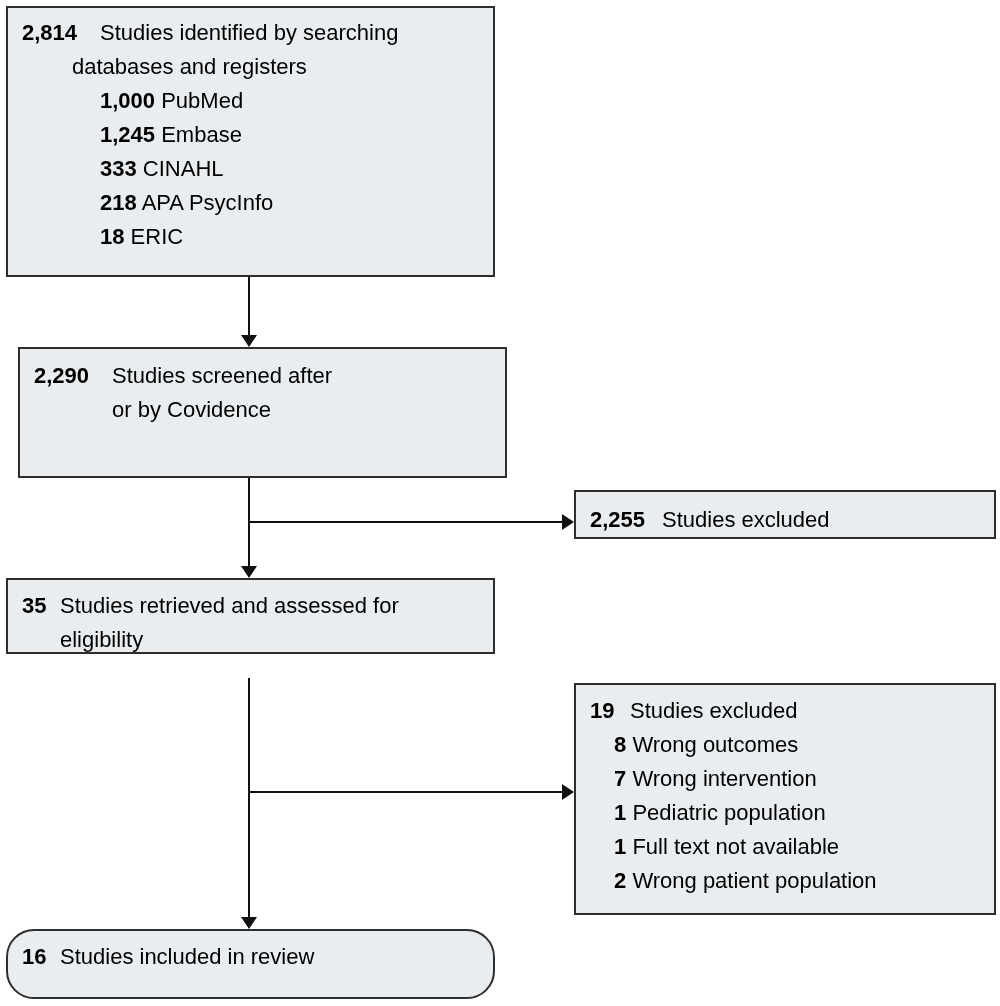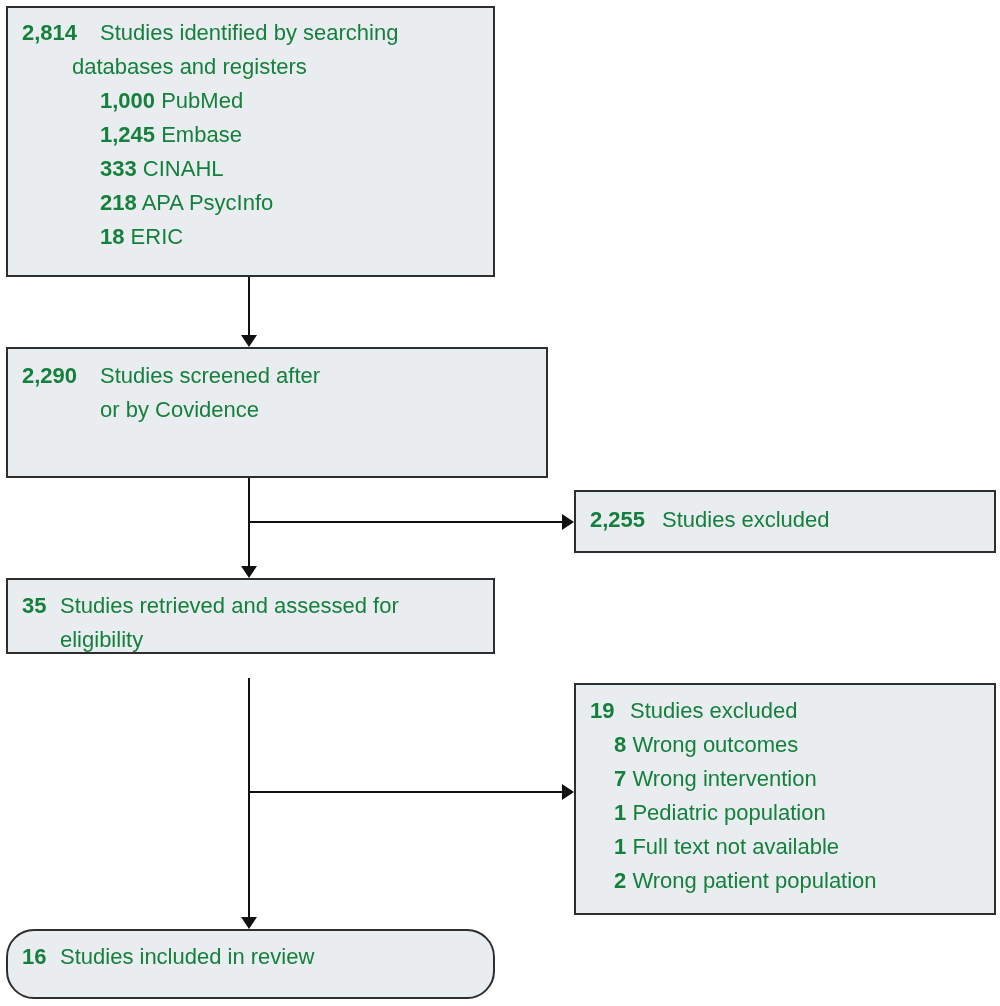--- a/index.html
+++ b/index.html
@@ -6,21 +6,21 @@
     margin: 0;
     padding: 0;
     background: #ffffff;
   }
   #canvas {
     position: relative;
     width: 1000px;
     height: 1006px;
     background: #ffffff;
     font-family: "Liberation Sans", sans-serif;
-    color: #15803d;
+    color: #000000;
   }
   .box {
     position: absolute;
     box-sizing: border-box;
     background: #e9edef;
     border: 2px solid #2e2e2e;
     font-size: 22px;
     line-height: 34px;
     padding: 8px 14px;
     overflow: hidden;
@@ -60,31 +60,31 @@
     <div class="line" style="margin-left:78px"><span class="num">1,000</span> <span>PubMed</span></div>
     <div class="line" style="margin-left:78px"><span class="num">1,245</span> <span>Embase</span></div>
     <div class="line" style="margin-left:78px"><span class="num">333</span> <span>CINAHL</span></div>
     <div class="line" style="margin-left:78px"><span class="num">218</span> <span>APA PsycInfo</span></div>
     <div class="line" style="margin-left:78px"><span class="num">18</span> <span>ERIC</span></div>
   </div>
 
   <div class="vline" style="left:248px; top:277px; height:59px;"></div>
   <div class="head-down" style="left:241px; top:335px;"></div>
 
-  <div class="box" style="left:6px; top:347px; width:542px; height:131px; padding-top:10px;">
+  <div class="box" style="left:18px; top:347px; width:489px; height:131px; padding-top:10px;">
     <div class="line"><span class="numcol" style="width:78px">2,290</span><span>Studies screened after</span></div>
     <div class="line" style="margin-left:78px">or by Covidence</div>
   </div>
 
   <div class="vline" style="left:248px; top:478px; height:89px;"></div>
   <div class="head-down" style="left:241px; top:566px;"></div>
   <div class="hline" style="left:249px; top:521px; width:313px;"></div>
   <div class="head-right" style="left:562px; top:514px;"></div>
 
-  <div class="box" style="left:574px; top:490px; width:422px; height:63px; padding-top:11px;">
+  <div class="box" style="left:574px; top:490px; width:422px; height:49px; padding-top:11px;">
     <div class="line"><span class="numcol" style="width:72px">2,255</span><span>Studies excluded</span></div>
   </div>
 
   <div class="box" style="left:6px; top:578px; width:489px; height:76px; padding-top:9px;">
     <div class="line"><span class="numcol" style="width:38px">35</span><span>Studies retrieved and assessed for</span></div>
     <div class="line" style="margin-left:38px">eligibility</div>
   </div>
 
   <div class="vline" style="left:248px; top:678px; height:240px;"></div>
   <div class="head-down" style="left:241px; top:917px;"></div>

